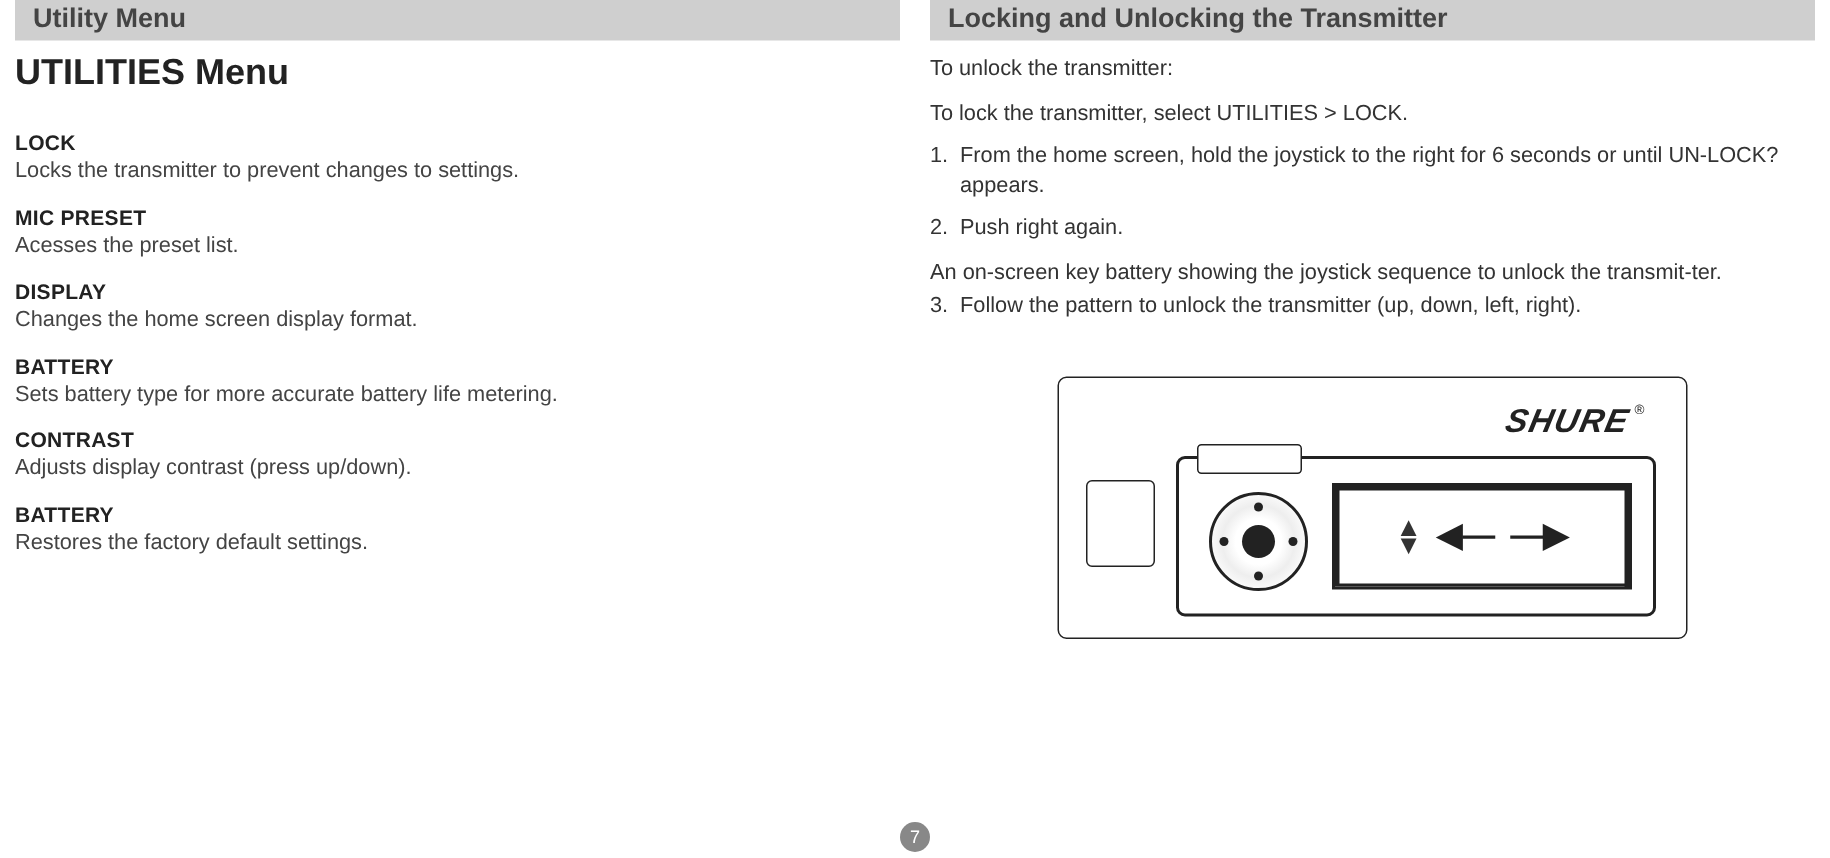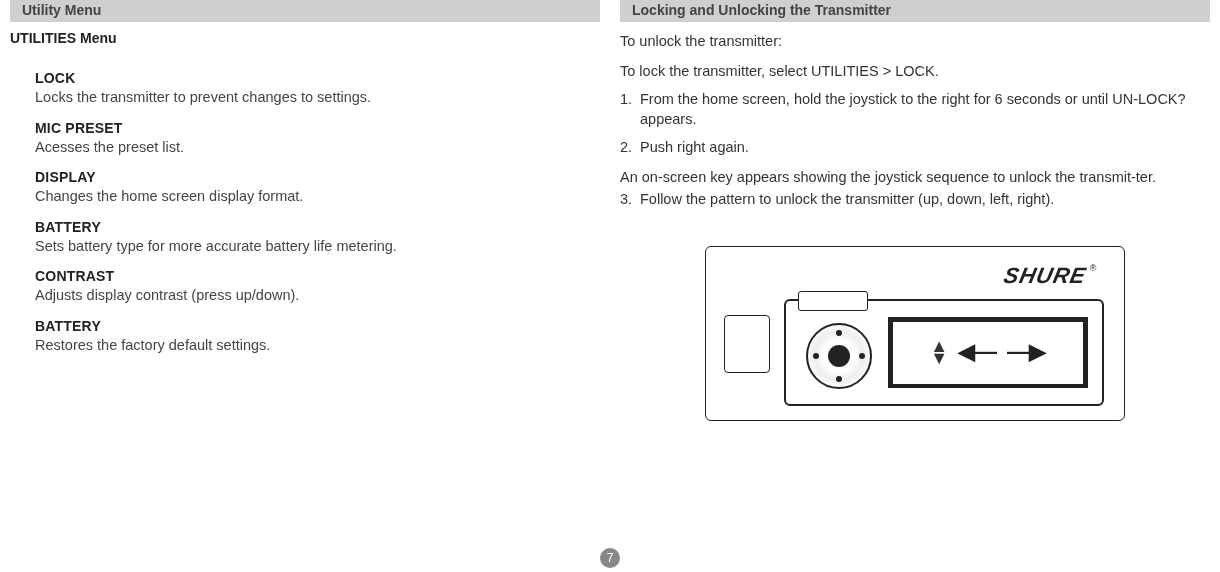--- a/index.html
+++ b/index.html
@@ -16,33 +16,33 @@
       display: flex;
       gap: 20px;
       height: 530px;
     }
     .col {
       flex: 1;
       min-width: 0;
     }
     .section-bar {
       background: #cfcfcf;
-      font-size: 14px;
+      font-size: 18px;
       font-weight: bold;
       padding: 2px 8px 4px 12px;
       margin-bottom: 6px;
       color: #444;
     }
     .h2 {
-      font-size: 14px;
+      font-size: 24px;
       font-weight: bold;
       padding: 2px 0 10px 0;
       color: #222;
     }
-    .dl { padding-top: 8px; margin-left: 25px; }
+    .dl { padding-top: 8px; }
     .dt {
       font-size: 14px;
       font-weight: bold;
       padding: 6px 0 2px 0;
       color: #222;
       letter-spacing: 0.2px;
     }
     .dd {
       font-size: 14.5px;
       color: #444;
@@ -249,21 +249,21 @@
       <div class="li">
         <span class="num">1.</span>
         <span class="txt">From the home screen, hold the joystick to the right for 6 seconds or until UN-LOCK? appears.</span>
       </div>
       <div class="li">
         <span class="num">2.</span>
         <span class="txt">Push right again.</span>
       </div>
     </div>
 
-    <div class="p" style="padding-bottom:0">An on-screen key appears showing the joystick sequence to unlock the transmit-ter.</div>
+    <div class="p" style="padding-bottom:0">An on-screen key battery showing the joystick sequence to unlock the transmit-ter.</div>
 
     <div class="li">
       <span class="num">3.</span>
       <span class="txt">Follow the pattern to unlock the transmitter (up, down, left, right).</span>
     </div>
 
     <div class="figure-wrap">
       <div class="device-outer">
         <div class="brand">
           <span>SHURE</span><span class="reg">®</span>

